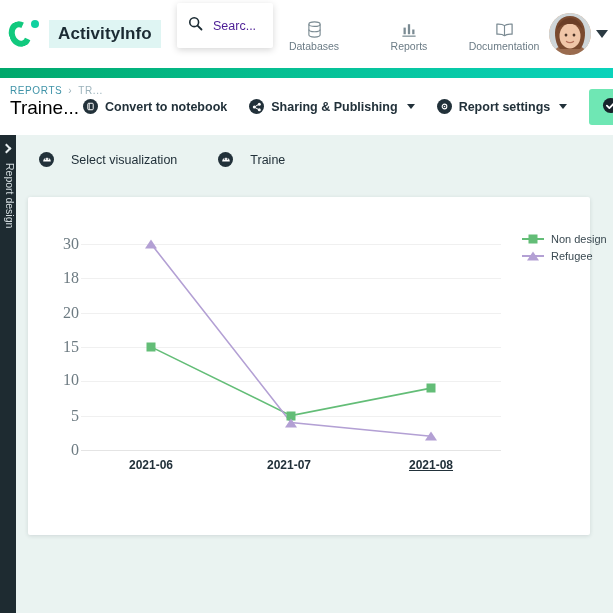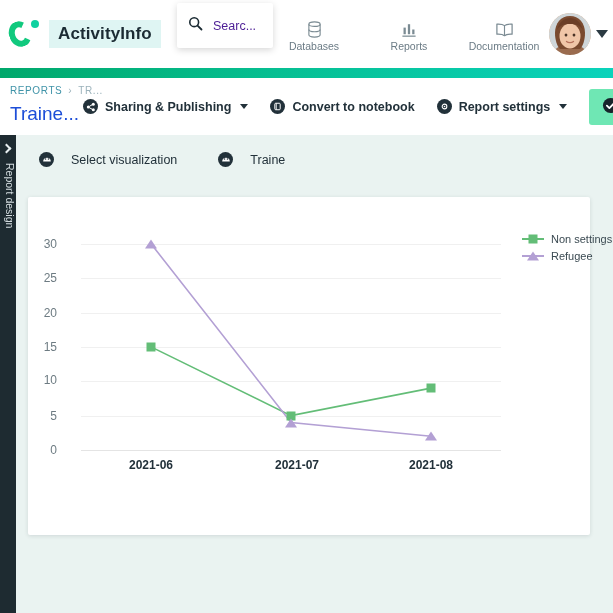--- a/index.html
+++ b/index.html
@@ -119,22 +119,22 @@
     letter-spacing: .6px;
     color: #5b9fb0;
     display: flex; align-items: center; gap: 6px;
     white-space: nowrap; overflow: hidden;
   }
   .crumb-link { color: #3f93a8; cursor: pointer; }
   .crumb-sep { color: #9bb2bb; }
   .crumb-cur { color: #9bb2bb; }
   .page-title {
     font-size: 19px;
-    color: #1d4ed8;
-    margin-top: 7px;
+    color: #000000;
+    margin-top: 1px;
     white-space: nowrap;
     overflow: hidden;
   }
   .actions {
     position: absolute;
     left: 83px; top: 0; right: 0; height: 57px;
     display: flex; align-items: center; gap: 0px;
   }
   .act {
     display: flex; align-items: center; gap: 7px;
@@ -230,24 +230,25 @@
     position: absolute; left: 0; right: 0;
     height: 1px; background: #f0f0f0;
   }
   .axisline {
     position: absolute; left: 0; right: 0;
     height: 1px; background: #e4e4e4;
   }
   .ytick {
     position: absolute;
     right: 100%;
-    margin-right: 24px;
+    margin-right: 2px;
     transform: translateY(-50%);
-    font-size: 12px; color: #6d7b82;
+    font-size: 16px; color: #6d7b82;
     white-space: nowrap;
+    font-family: Liberation Serif, serif;
   }
   .xtick {
     position: absolute;
     transform: translateX(-50%);
     top: 228px;
     font-size: 12px; font-weight: bold; color: #22313a;
     white-space: nowrap;
   }
   .marker { position: absolute; transform: translate(-50%,-50%); }
   .m-square { width: 9px; height: 9px; }
@@ -351,39 +352,39 @@
       <span class="crumb-link">REPORTS</span>
       <span class="crumb-sep">›</span>
       <span class="crumb-cur">TR...</span>
     </div>
     <div class="page-title">Traine...</div>
   </div>
 
   <div class="actions">
     <div class="act">
       <span class="ico-circle">
+        <svg width="9" height="9" viewBox="0 0 10 10">
+            <rect x="2" y="1.4" width="6" height="7.2" rx="1" fill="none" stroke="#fff" stroke-width="1.1"></rect>
+            <line x1="3.6" y1="1.4" x2="3.6" y2="8.6" stroke="#fff" stroke-width="1"></line>
+          </svg>
+      </span>
+      <span>Convert to notebook</span>
+    </div>
+    <div class="act">
+      <span class="ico-circle">
         <svg width="10" height="10" viewBox="0 0 10 10">
             <circle cx="7.3" cy="2.2" r="1.5" fill="#fff"></circle>
             <circle cx="7.3" cy="7.8" r="1.5" fill="#fff"></circle>
             <circle cx="2.4" cy="5" r="1.6" fill="#fff"></circle>
             <line x1="3.6" y1="4.2" x2="6.3" y2="2.7" stroke="#fff" stroke-width="1"></line>
             <line x1="3.6" y1="5.9" x2="6.3" y2="7.3" stroke="#fff" stroke-width="1"></line>
           </svg>
       </span>
       <span>Sharing &amp; Publishing</span>
       <span class="tri"></span>
-    </div>
-    <div class="act">
-      <span class="ico-circle">
-        <svg width="9" height="9" viewBox="0 0 10 10">
-            <rect x="2" y="1.4" width="6" height="7.2" rx="1" fill="none" stroke="#fff" stroke-width="1.1"></rect>
-            <line x1="3.6" y1="1.4" x2="3.6" y2="8.6" stroke="#fff" stroke-width="1"></line>
-          </svg>
-      </span>
-      <span>Convert to notebook</span>
     </div>
     <div class="act">
       <span class="ico-circle">
         <svg width="9" height="9" viewBox="0 0 10 10">
             <circle cx="5" cy="5" r="2.6" fill="none" stroke="#fff" stroke-width="1.2"></circle>
             <circle cx="5" cy="5" r="0.9" fill="#fff"></circle>
           </svg>
       </span>
       <span>Report settings</span>
       <span class="tri"></span>
@@ -439,44 +440,44 @@
             <div class="ytick" style="top: 220px;">0</div>
             <div class="gridline" style="top: 185.625px;"></div>
             <div class="ytick" style="top: 185.625px;">5</div>
             <div class="gridline" style="top: 151.25px;"></div>
             <div class="ytick" style="top: 150px;">10</div>
             <div class="gridline" style="top: 116.875px;"></div>
             <div class="ytick" style="top: 116.875px;">15</div>
             <div class="gridline" style="top: 82.5px;"></div>
             <div class="ytick" style="top: 82.5px;">20</div>
             <div class="gridline" style="top: 48.125px;"></div>
-            <div class="ytick" style="top: 48.125px;">25</div>
+            <div class="ytick" style="top: 48.125px;">18</div>
             <div class="gridline" style="top: 13.75px;"></div>
             <div class="ytick" style="top: 13.75px;">30</div>
             <div class="xtick" style="left: 70px;">2021-06</div>
-            <div class="xtick" style="left: 216px; text-align: right;">2021-07</div>
-            <div class="xtick" style="left: 350px;">2021-08</div>
+            <div class="xtick" style="left: 208px; text-align: right;">2021-07</div>
+            <div class="xtick" style="left: 350px; text-decoration: underline;">2021-08</div>
             <svg width="420" height="220" style="position: absolute; left: 0px; top: 0px;">
               <polyline points="70,116.875 210,185.625 350,158.125" fill="none" stroke="#63bd77" stroke-width="1.6"></polyline>
               <polyline points="70,13.75 210,192.5 350,206.25" fill="none" stroke="#b3a0d4" stroke-width="1.6"></polyline>
             </svg>
             <div class="marker m-square" title="Non refugee 2021-06: 15" style="left: 70px; top: 116.875px; background: rgb(99, 189, 119);"></div>
             <div class="marker m-square" title="Non refugee 2021-07: 5" style="left: 210px; top: 185.625px; background: rgb(99, 189, 119);"></div>
             <div class="marker m-square" title="Non refugee 2021-08: 9" style="left: 350px; top: 158.125px; background: rgb(99, 189, 119);"></div>
             <div class="marker m-tri" title="Refugee 2021-06: 30" style="left: 70px; top: 13.75px; border-bottom: 9px solid rgb(179, 160, 212);"></div>
             <div class="marker m-tri" title="Refugee 2021-07: 4" style="left: 210px; top: 192.5px; border-bottom: 9px solid rgb(179, 160, 212);"></div>
             <div class="marker m-tri" title="Refugee 2021-08: 2" style="left: 350px; top: 206.25px; border-bottom: 9px solid rgb(179, 160, 212);"></div>
           </div>
         <div class="legend" id="legend">
             <div class="legend-row">
               <span class="leg-key">
                 <span class="leg-line" style="background: rgb(99, 189, 119);"></span>
                 <span class="leg-mark m-square" style="background: rgb(99, 189, 119);"></span>
               </span>
-              <span>Non settings</span>
+              <span>Non design</span>
             </div>
             <div class="legend-row">
               <span class="leg-key">
                 <span class="leg-line" style="background: rgb(179, 160, 212);"></span>
                 <span class="leg-mark m-tri" style="border-bottom: 9px solid rgb(179, 160, 212);"></span>
               </span>
               <span>Refugee</span>
             </div>
           </div>
       </div>

